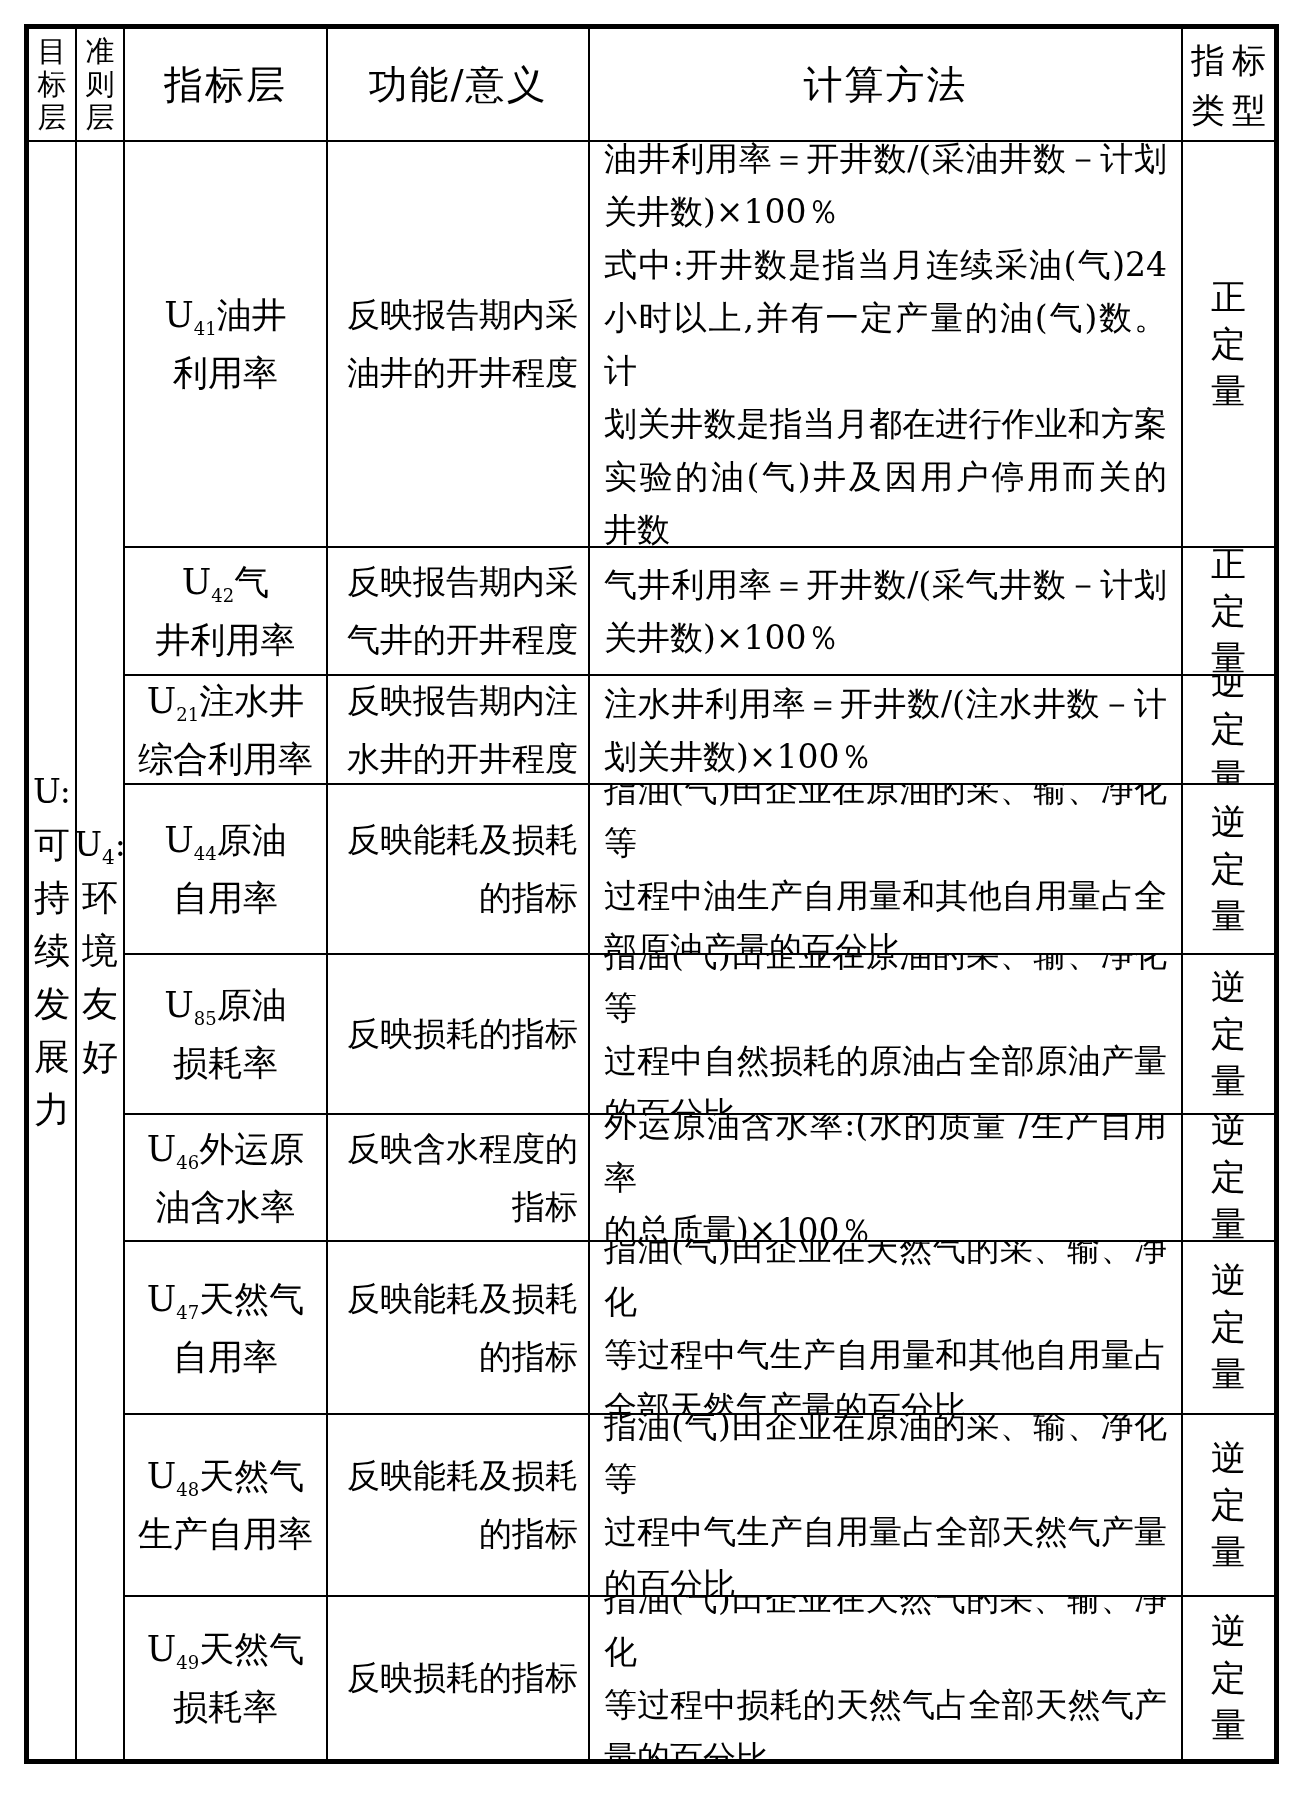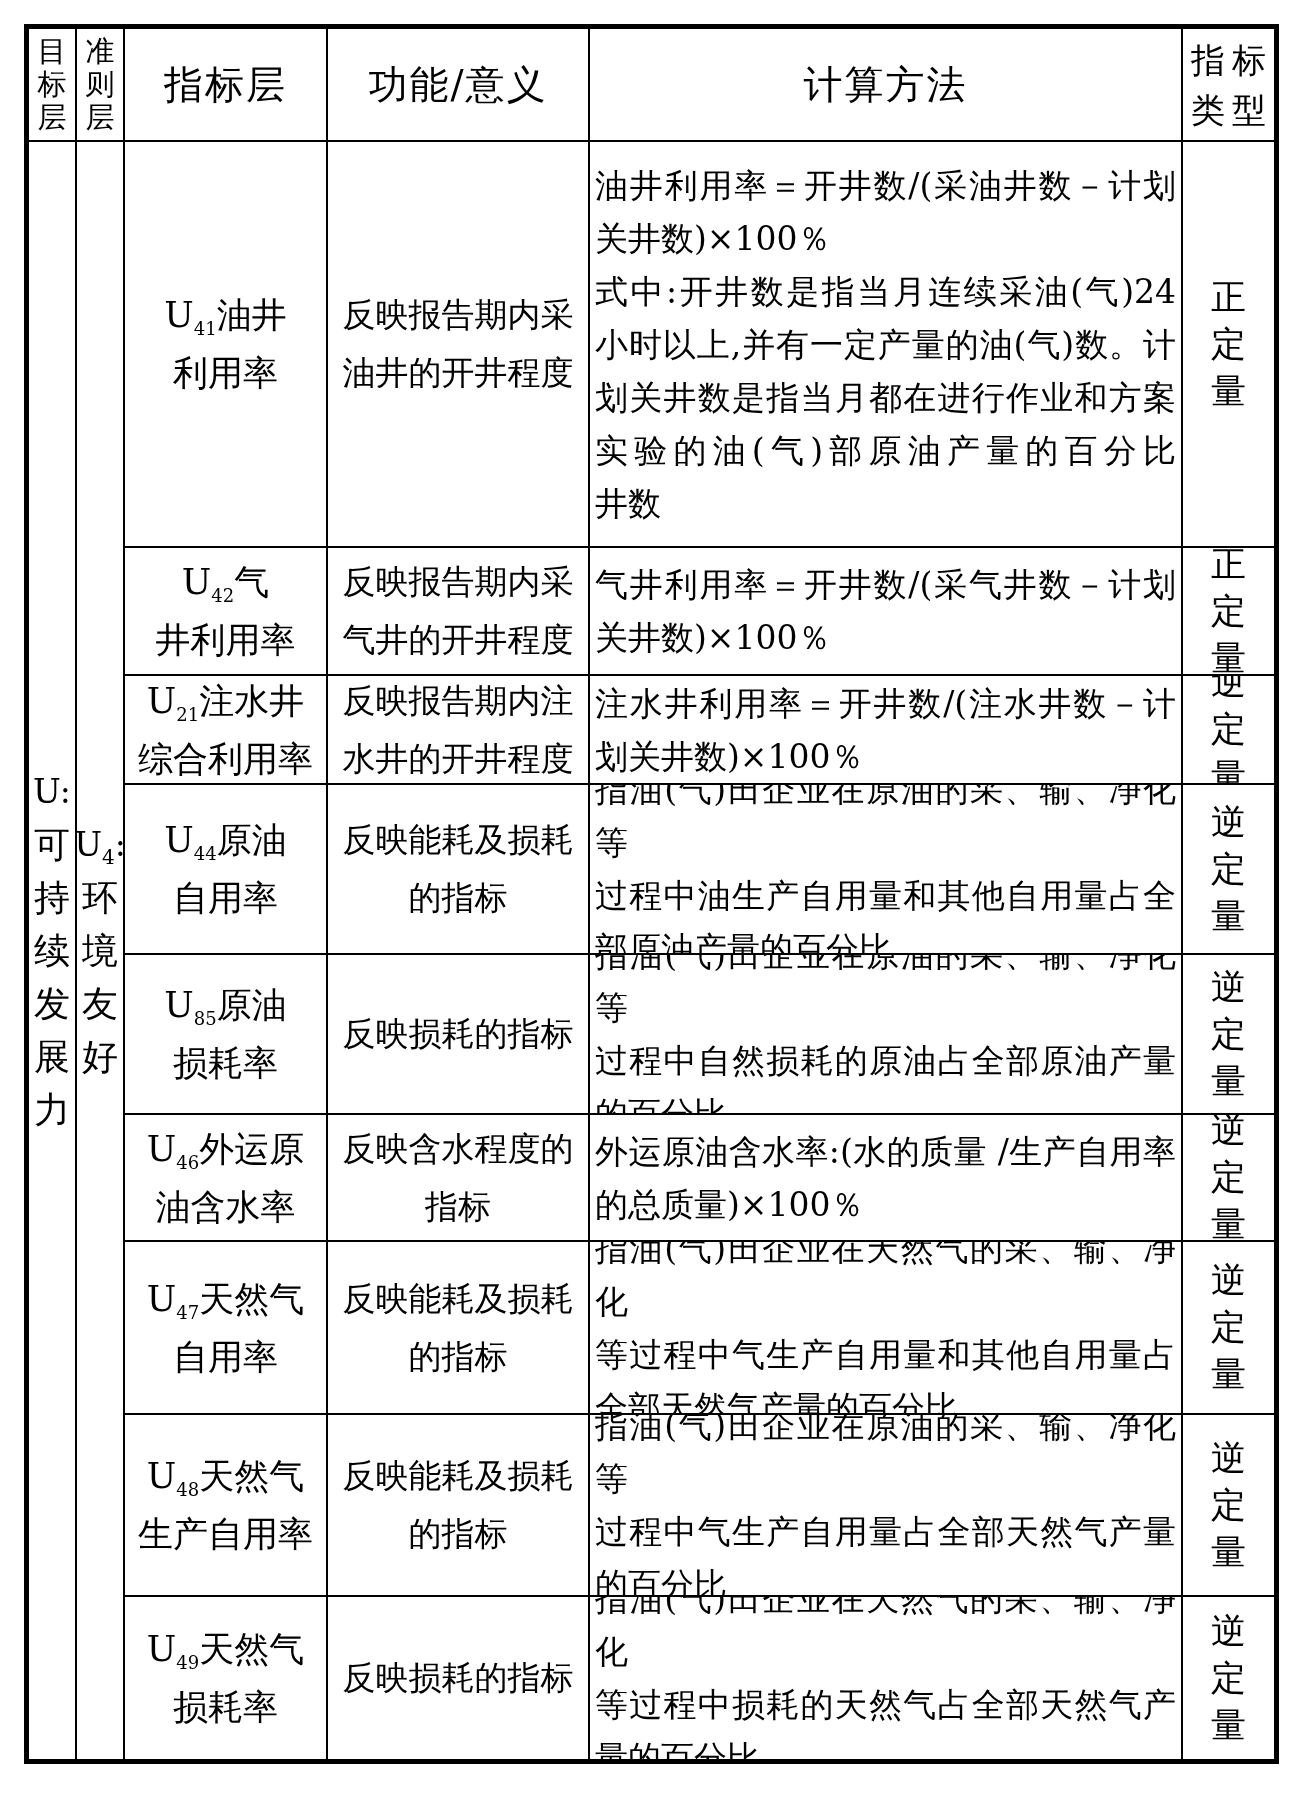--- a/index.html
+++ b/index.html
@@ -21,23 +21,23 @@
   .typehead{align-items:stretch;padding:0 8px;}
   .typehead .th-line{font-size:34px;line-height:50px;text-align:justify;text-align-last:justify;text-justify:inter-character;}
   
   .vchar{font-size:36px;line-height:53px;text-align:center;}
   .uline{font-size:33px;line-height:53px;text-align:center;white-space:nowrap;}
   .uline sub{font-size:20px;line-height:0;}
   
   .ind-line{font-size:35px;line-height:58px;text-align:center;white-space:nowrap;}
   .ind-line sub{font-size:18px;line-height:0;}
   
-  .func{align-items:center;padding:0 10px;}
+  .func{align-items:flex-end;padding:0 10px;}
   .fline{font-size:33px;line-height:58px;}
-  .calc{align-items:stretch;padding:0 5px;}
+  .calc{align-items:stretch;padding:0 14px;}
   .cline{font-size:33px;line-height:53px;white-space:nowrap;}
   .jl{text-align:justify;text-align-last:justify;text-justify:inter-character;white-space:normal;}
   
   .tchar{font-size:35px;line-height:47px;text-align:center;}
 </style>
 </head>
 <body>
 
 <div class="page">
   <div class="tbl">
@@ -91,21 +91,21 @@
     <div class="cell func">
       <div class="fline jl">反映报告期内采</div>
       <div class="fline">油井的开井程度</div>
     </div>
     <div class="cell calc">
       <div class="cline jl">油井利用率＝开井数/(采油井数－计划</div>
       <div class="cline">关井数)×100％</div>
       <div class="cline jl">式中:开井数是指当月连续采油(气)24</div>
       <div class="cline jl">小时以上,并有一定产量的油(气)数。计</div>
       <div class="cline jl">划关井数是指当月都在进行作业和方案</div>
-      <div class="cline jl">实验的油(气)部原油产量的百分比</div>
+      <div class="cline jl">实验的油(气)井及因用户停用而关的</div>
       <div class="cline">井数</div>
     </div>
     <div class="cell no-r">
       <div class="tchar">正</div>
       <div class="tchar">定</div>
       <div class="tchar">量</div>
     </div>
 
     <div class="cell">
       <div class="ind-line"><span>U</span><sub>42</sub><span>气</span></div>

